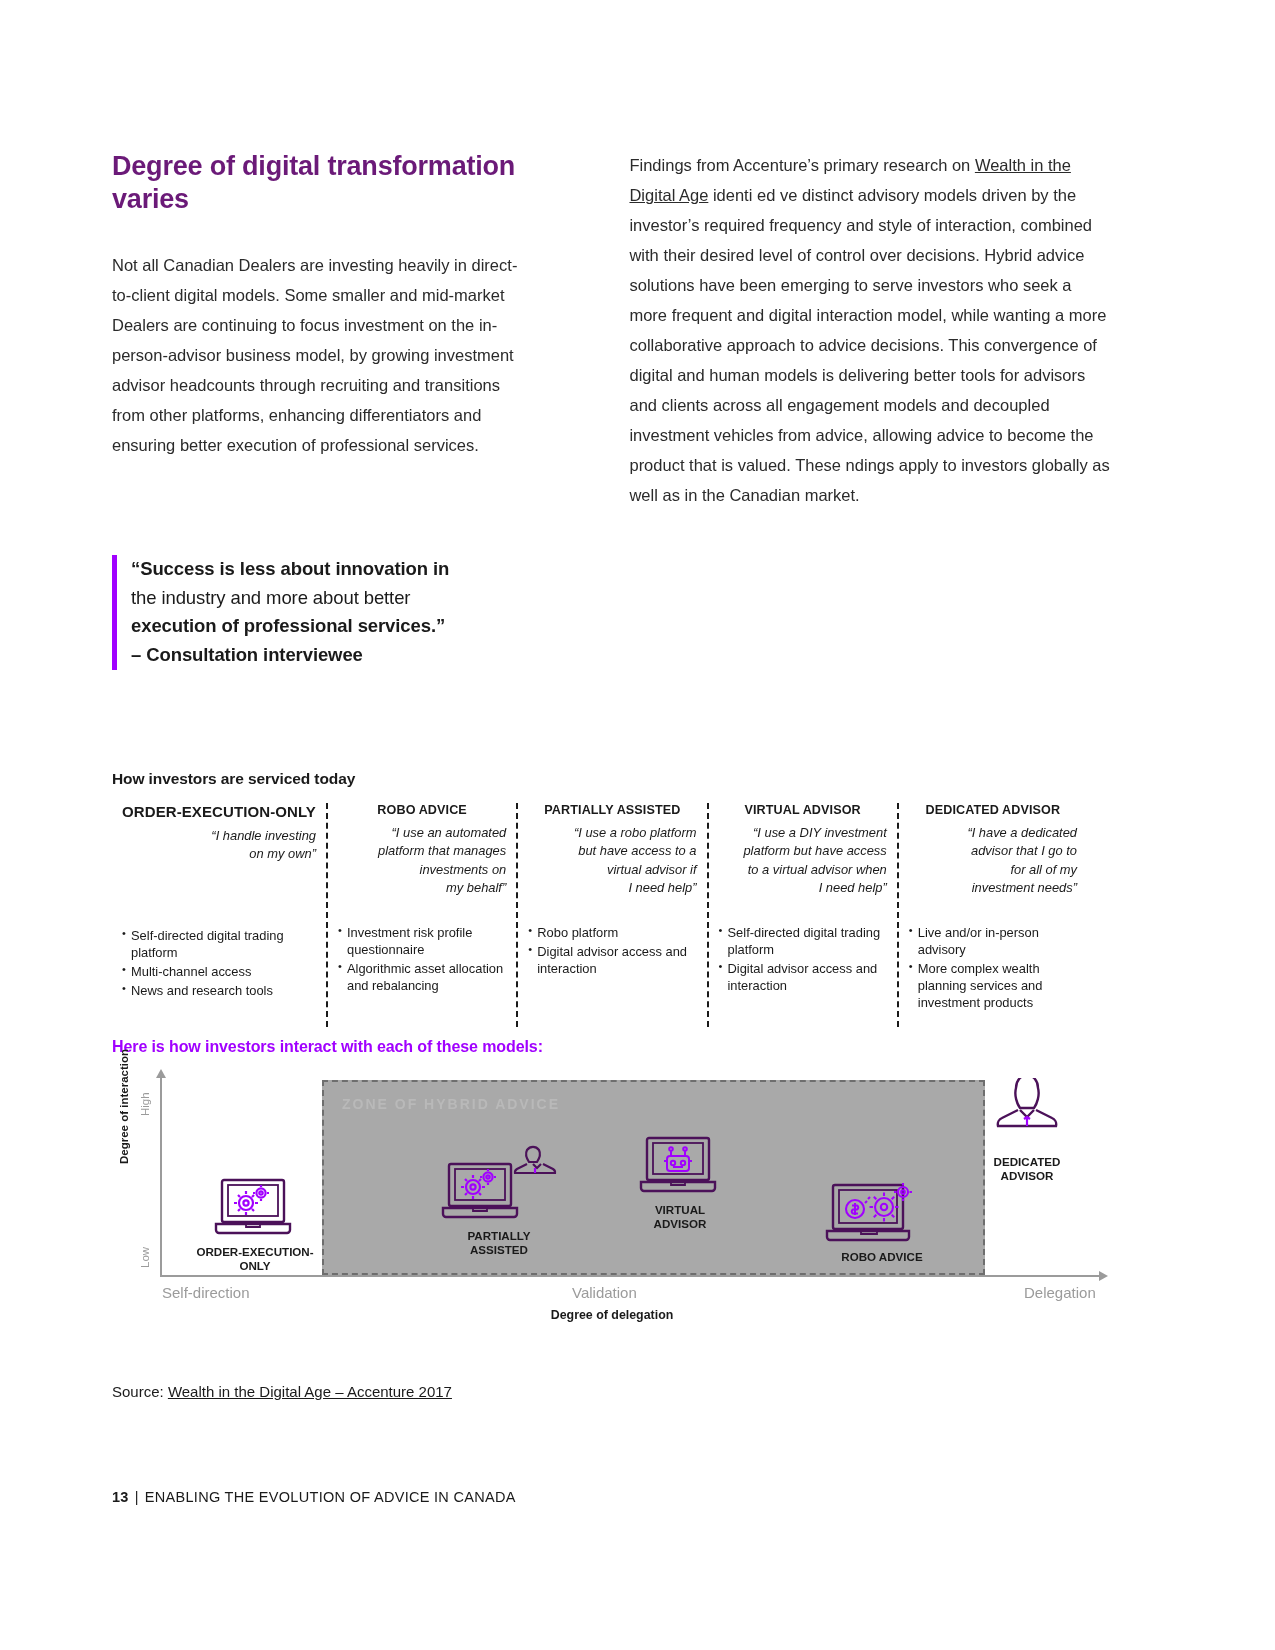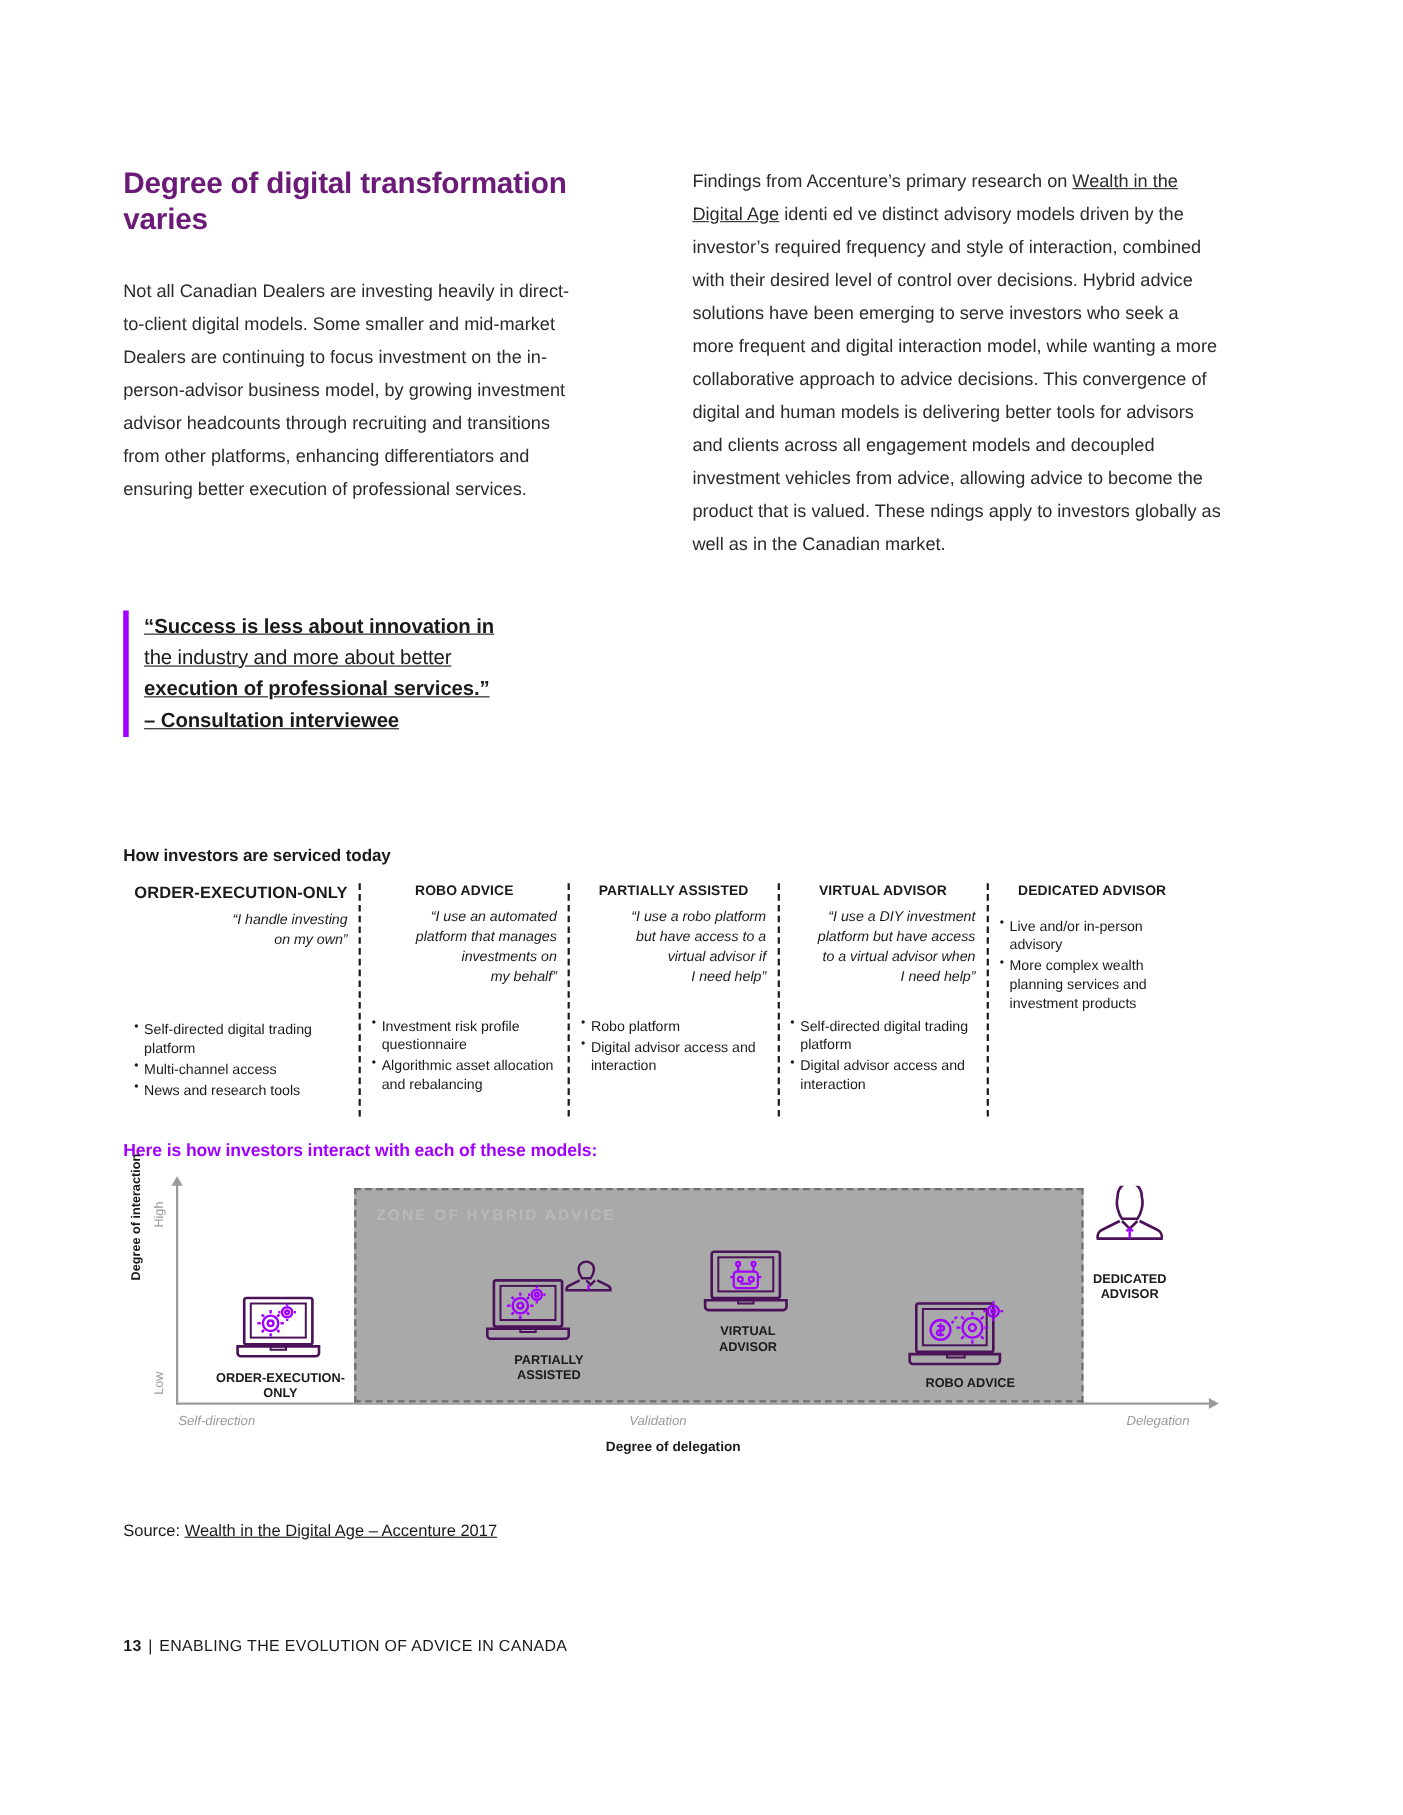--- a/index.html
+++ b/index.html
@@ -25,21 +25,21 @@
   }
   p.body {
     font-size:16.5px; line-height:1.82; margin:0 0 0 0; color:#2b2b2b;
     font-weight:400;
   }
   .u { text-decoration:underline; }
 
   
   .quote-wrap {
     position:absolute; left:112px; top:555px; width:470px;
-    display:flex; gap:14px;text-decoration:underline;
+    display:flex; gap:14px;
   }
   .quote-bar { width:5px; background:#a100ff; flex:0 0 5px; border-radius:0; }
   .quote-text {
     font-size:18.5px; line-height:1.55; font-weight:bold; color:#1a1a1a;
     letter-spacing:-0.1px;
   }
   .quote-text .reg { font-weight:500; }
 
   
   .svc-title {
@@ -123,21 +123,21 @@
     font-size:14px; font-weight:bold; color:#b9b9b9; letter-spacing:2px;
   }
   .node { position:absolute; text-align:center; }
   .node-label {
     font-size:11.6px; font-weight:bold; color:#1a1a1a; line-height:1.22;
     margin-top:3px; white-space:pre-line;
   }
   .x-ticks {
     position:absolute; left:0; top:212px; width:1000px; height:20px;
   }
-  .x-tick { position:absolute; font-size:12px; color:#9b9b9b;font-style:italic; }
+  .x-tick { position:absolute; font-size:15px; color:#9b9b9b; }
   .x-axis-title {
     position:absolute; left:0; top:236px; width:1000px; text-align:center;
     font-size:12.4px; font-weight:bold; color:#1a1a1a;
   }
 
   
   .source {
     position:absolute; left:112px; top:1383px;
     font-size:15px; color:#1a1a1a;
   }
@@ -221,20 +221,24 @@
 to a virtual advisor when
 I need help”</div>
       <ul class="svc-bullets">
         <li>Self-directed digital trading platform</li>
         <li>Digital advisor access and interaction</li>
       </ul>
     </div>
 
     <div class="svc-col">
       <div class="svc-head">DEDICATED ADVISOR</div>
+      <div class="svc-quote" style="white-space:pre-line">“I have a dedicated
+advisor that I go to
+for all of my
+investment needs”</div>
       <ul class="svc-bullets">
         <li>Live and/or in-person advisory</li>
         <li>More complex wealth planning services and investment products</li>
       </ul>
     </div>
 
   </div>
 
   <div class="chart-title">Here is how investors interact with each of these models:</div>
 

